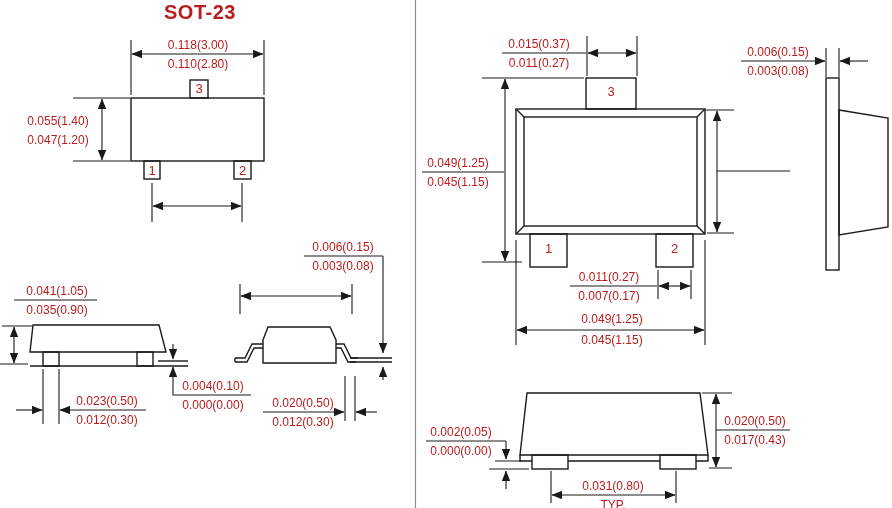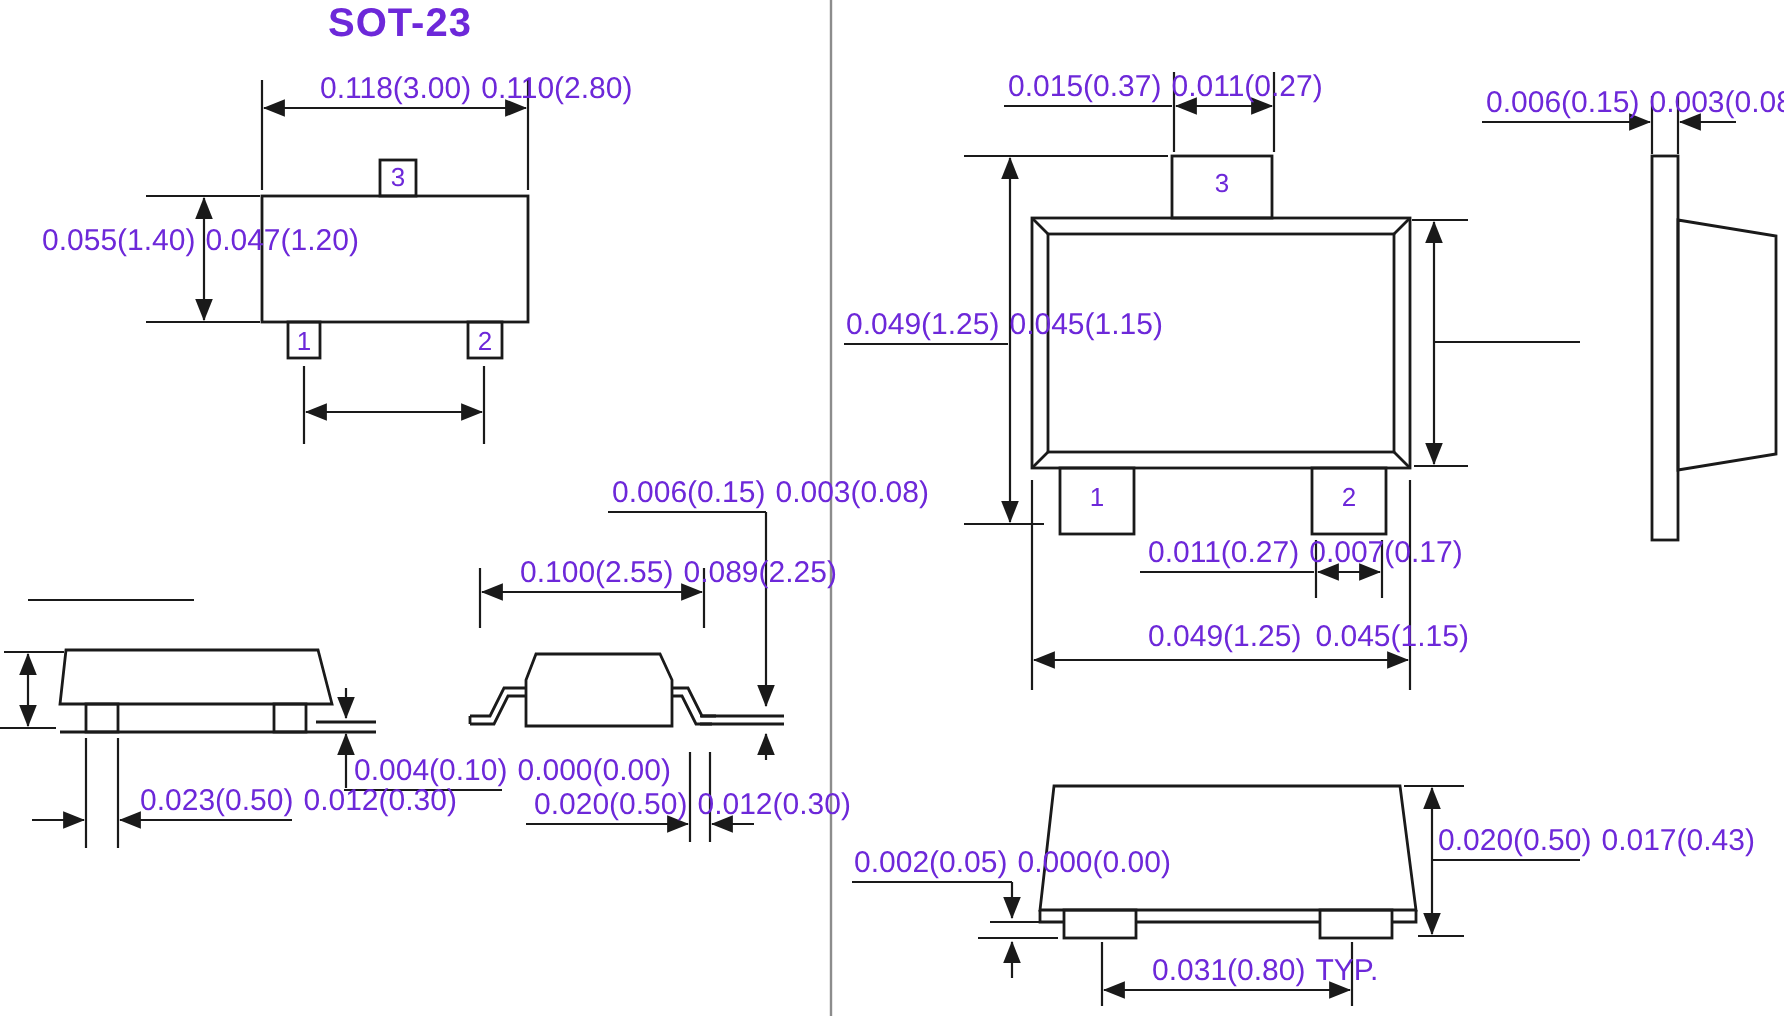--- a/index.html
+++ b/index.html
@@ -1,27 +1,27 @@
 <!DOCTYPE html>
 <html><head>
 <meta charset="utf-8">
 <style>
   html,body{margin:0;padding:0;background:#ffffff;}
   #stage{
     position:relative;width:892px;height:508px;background:#ffffff;overflow:hidden;
-    font-family:"Liberation Sans","DejaVu Sans",sans-serif;color:#6d28d9;
+    font-family:"Liberation Sans","DejaVu Sans",sans-serif;color:#b91c1c;
   }
   svg{position:absolute;left:0;top:0;}
   .title{
     position:absolute;font-size:20px;font-weight:bold;text-align:center;
     letter-spacing:0.5px;
   }
   .dim{
-    position:absolute;display:flex;flex-direction:row;gap:5px;
-    align-items:center;text-align:center;font-size:15px;
+    position:absolute;display:flex;flex-direction:column;gap:5px;
+    align-items:center;text-align:center;font-size:12px;
   }
   .dim span{display:block;height:14px;line-height:14px;white-space:nowrap;}
   .pinlab{
     position:absolute;text-align:center;font-size:13px;line-height:15px;
   }
 </style>
 </head>
 <body>
 
 <div id="stage">
@@ -149,23 +149,23 @@
     <span>0.110(2.80)</span>
   </div>
   <div class="dim" style="left:21px;top:114px;width:74px">
     <span>0.055(1.40)</span>
     <span>0.047(1.20)</span>
   </div>
   <div class="dim" style="left:306px;top:240px;width:74px">
     <span>0.006(0.15)</span>
     <span>0.003(0.08)</span>
   </div>
-  <div class="dim" style="left:260px;top:280px;width:76px">
-    <span>0.100(2.55)</span>
-    <span>0.089(2.25)</span>
+  <div class="dim" style="left:20px;top:284px;width:74px">
+    <span>0.041(1.05)</span>
+    <span>0.035(0.90)</span>
   </div>
   <div class="dim" style="left:70px;top:394px;width:74px">
     <span>0.023(0.50)</span>
     <span>0.012(0.30)</span>
   </div>
   <div class="dim" style="left:177px;top:379px;width:72px">
     <span>0.004(0.10)</span>
     <span>0.000(0.00)</span>
   </div>
   <div class="dim" style="left:267px;top:396px;width:72px">

